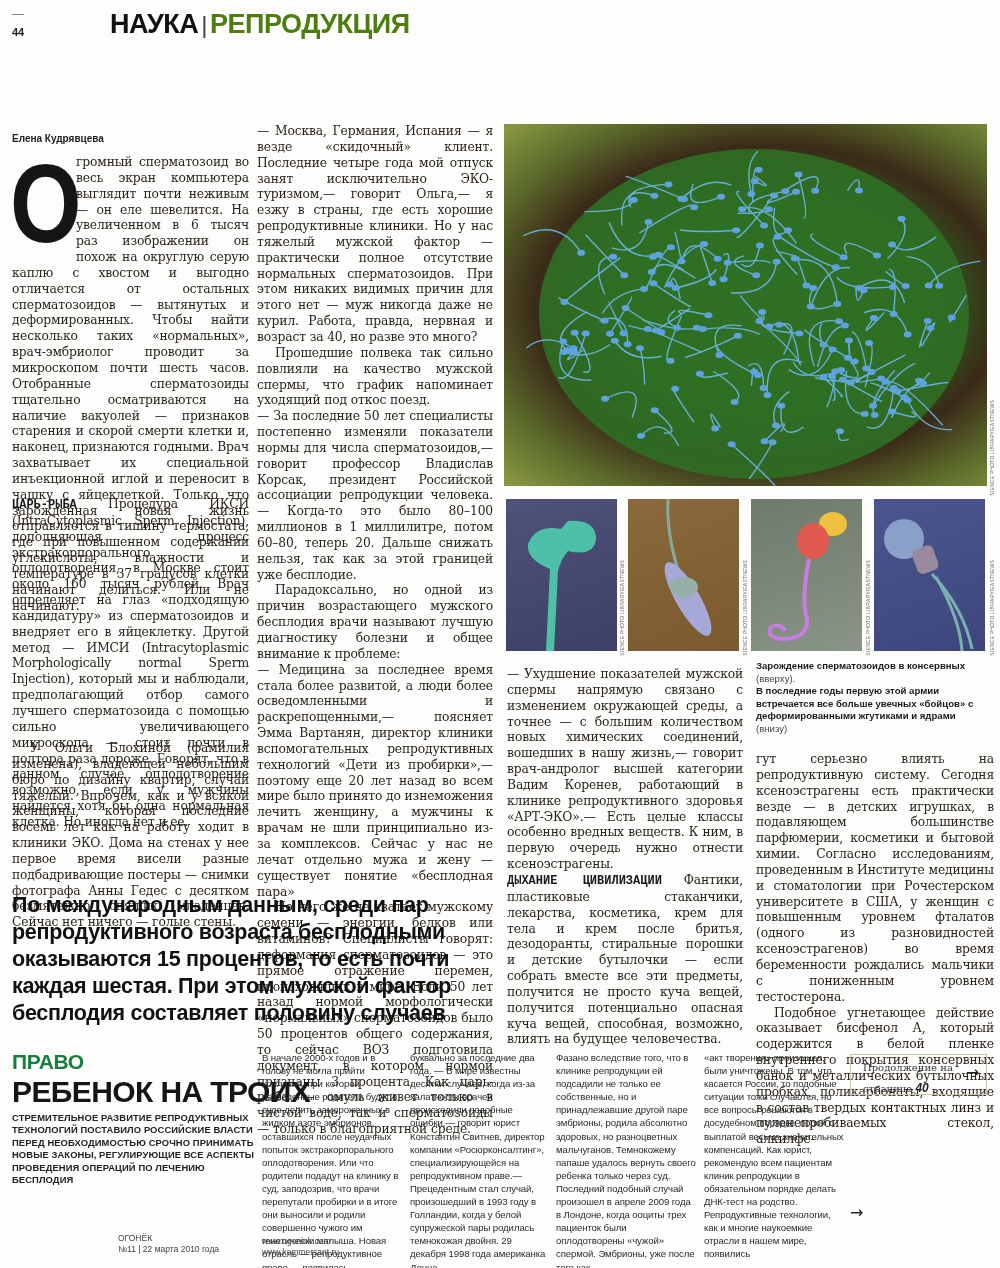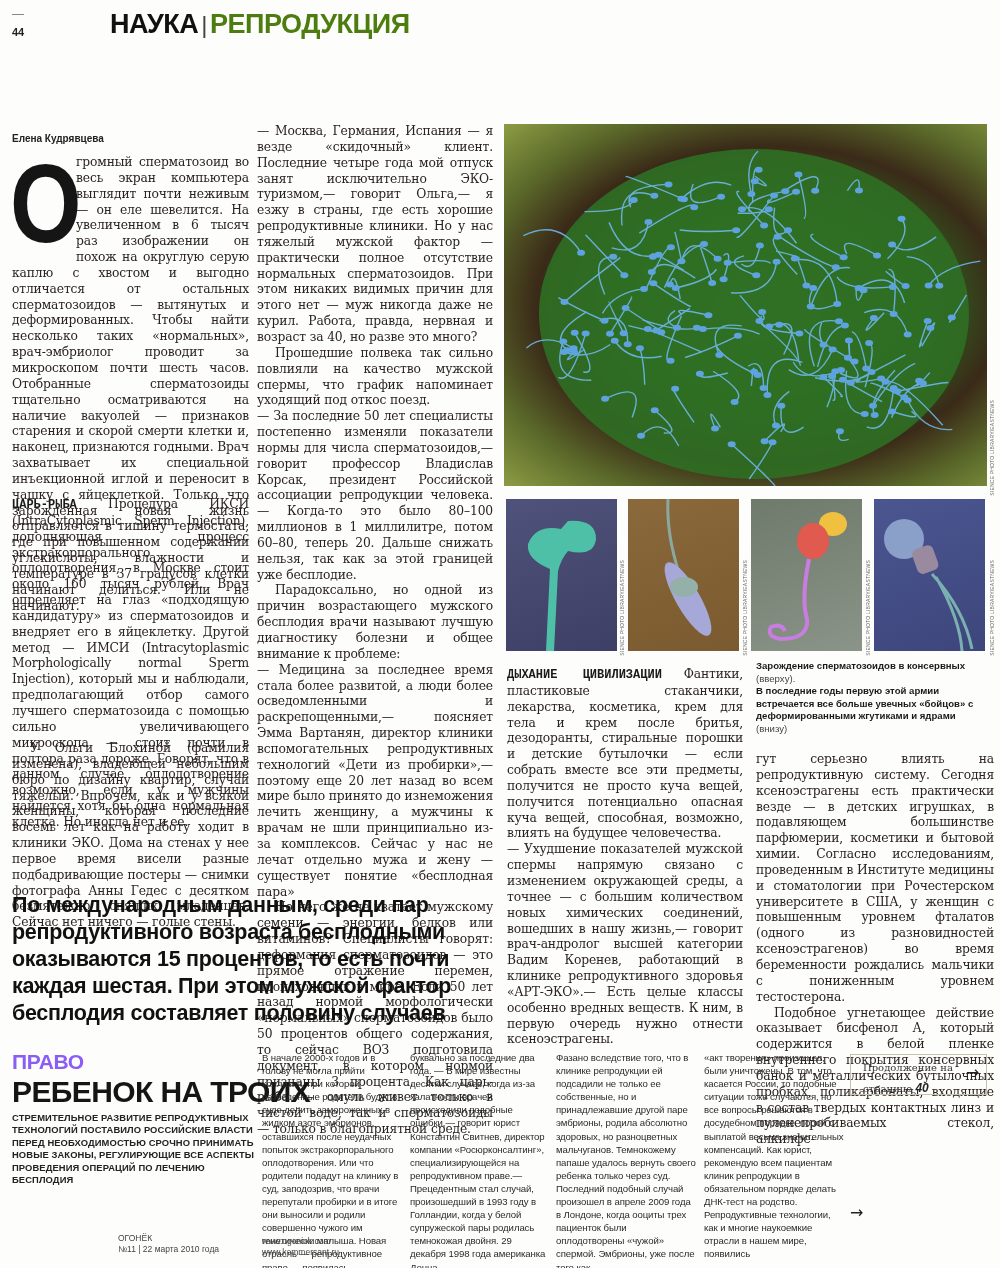--- a/index.html
+++ b/index.html
@@ -52,21 +52,21 @@
   .cr1 { left: 619px; top: 560px; }
   .cr2 { left: 742px; top: 560px; }
   .cr3 { left: 865px; top: 560px; }
   .cr4 { left: 989px; top: 560px; }
 
   .caption { left: 756px; top: 660px; width: 240px; font-family: "Liberation Sans", sans-serif; font-size: 9.6px; line-height: 12.6px; color: #1a1a1a; }
   .caption b { font-weight: bold; }
   .caption .muted { color: #444; font-weight: normal; }
 
   
-  .section-label { left: 12px; top: 1050px; font-family: "Liberation Sans", sans-serif; font-weight: bold; font-size: 21px; color: #8b5cf6; letter-spacing: -0.3px; text-align: right; }
+  .section-label { left: 12px; top: 1050px; font-family: "Liberation Sans", sans-serif; font-weight: bold; font-size: 21px; color: #15803d; letter-spacing: -0.3px; text-align: right; }
   .bottom-title { left: 12px; top: 1075px; font-family: "Liberation Sans", sans-serif; font-weight: bold; font-size: 30px; color: #151515; letter-spacing: -0.6px; }
   .bottom-lede { left: 12px; top: 1112px; width: 245px; font-family: Liberation Sans, sans-serif; font-weight: bold; font-size: 9.4px; line-height: 12.4px; color: #222; letter-spacing: 0.1px; }
 
   .bcol { position: absolute; top: 1051px; font-family: "Liberation Sans", sans-serif; font-size: 9.6px; line-height: 13.1px; color: #2a2a2a; letter-spacing: -0.1px; }
   .b1 { left: 262px; width: 140px; }
   .b2 { left: 410px; width: 140px; }
   .b3 { left: 556px; width: 140px; }
   .b4 { left: 704px; width: 140px; }
 
   .cont-box { left: 850px; top: 1054px; width: 137px; height: 41px; border: 1px solid #c8c2a8; padding: 3px 0 16px 12px; font-family: "DejaVu Serif", serif; font-size: 10px; line-height: 20px; color: #333; }
@@ -431,22 +431,22 @@
 <div class="abs credit-v cr4">SIENCE PHOTO LIBRARY/EASTNEWS</div>
 
 <div class="abs caption">
   <b>Зарождение сперматозоидов в консервных</b>
   <span class="muted">(вверху).</span><br>
   <b>В последние годы первую этой армии встречается все больше увечных «бойцов» с деформированными жгутиками и ядрами</b><br>
   <span class="muted">(внизу)</span>
 </div>
 
 <div class="col c3">
+  <p>— Ухудшение показателей мужской спермы напрямую связано с изменением окружающей среды, а точнее — с большим количеством новых химических соединений, вошедших в нашу жизнь,— говорит врач-андролог высшей категории Вадим Коренев, работающий в клинике репродуктивного здоровья «АРТ-ЭКО».— Есть целые классы особенно вредных веществ. К ним, в первую очередь нужно отнести ксеноэстрагены.</p>
   <p><span class="lead-in">ДЫХАНИЕ ЦИВИЛИЗАЦИИ</span> <span>Фантики, пластиковые стаканчики, лекарства, косметика, крем для тела и крем после бритья, дезодоранты, стиральные порошки и детские бутылочки — если собрать вместе все эти предметы, получится не просто куча вещей, получится потенциально опасная куча вещей, способная, возможно, влиять на будущее человечества.</span></p>
-  <p>— Ухудшение показателей мужской спермы напрямую связано с изменением окружающей среды, а точнее — с большим количеством новых химических соединений, вошедших в нашу жизнь,— говорит врач-андролог высшей категории Вадим Коренев, работающий в клинике репродуктивного здоровья «АРТ-ЭКО».— Есть целые классы особенно вредных веществ. К ним, в первую очередь нужно отнести ксеноэстрагены.</p>
 </div>
 
 <div class="col c4">
   <p>гут серьезно влиять на репродуктивную систему. Сегодня ксеноэстрагены есть практически везде — в детских игрушках, в подавляющем большинстве парфюмерии, косметики и бытовой химии. Согласно исследованиям, проведенным в Институте медицины и стоматологии при Рочестерском университете в США, у женщин с повышенным уровнем фталатов (одного из разновидностей ксеноэстрагенов) во время беременности рождались мальчики с пониженным уровнем тестостерона.</p>
   <p class="ind">Подобное угнетающее действие оказывает бисфенол А, который содержится в белой пленке внутреннего покрытия консервных банок и металлических бутылочных пробках, поликарбонаты, входящие в состав твердых контактных линз и пуленепробиваемых стекол, алкилфе-</p>
 </div>
 
 <div class="abs pullquote">По международным данным, среди пар репродуктивного возраста бесплодными оказываются 15 процентов, то есть почти каждая шестая. При этом мужской фактор бесплодия составляет половину случаев</div>
 
 <div class="abs section-label">ПРАВО</div>

